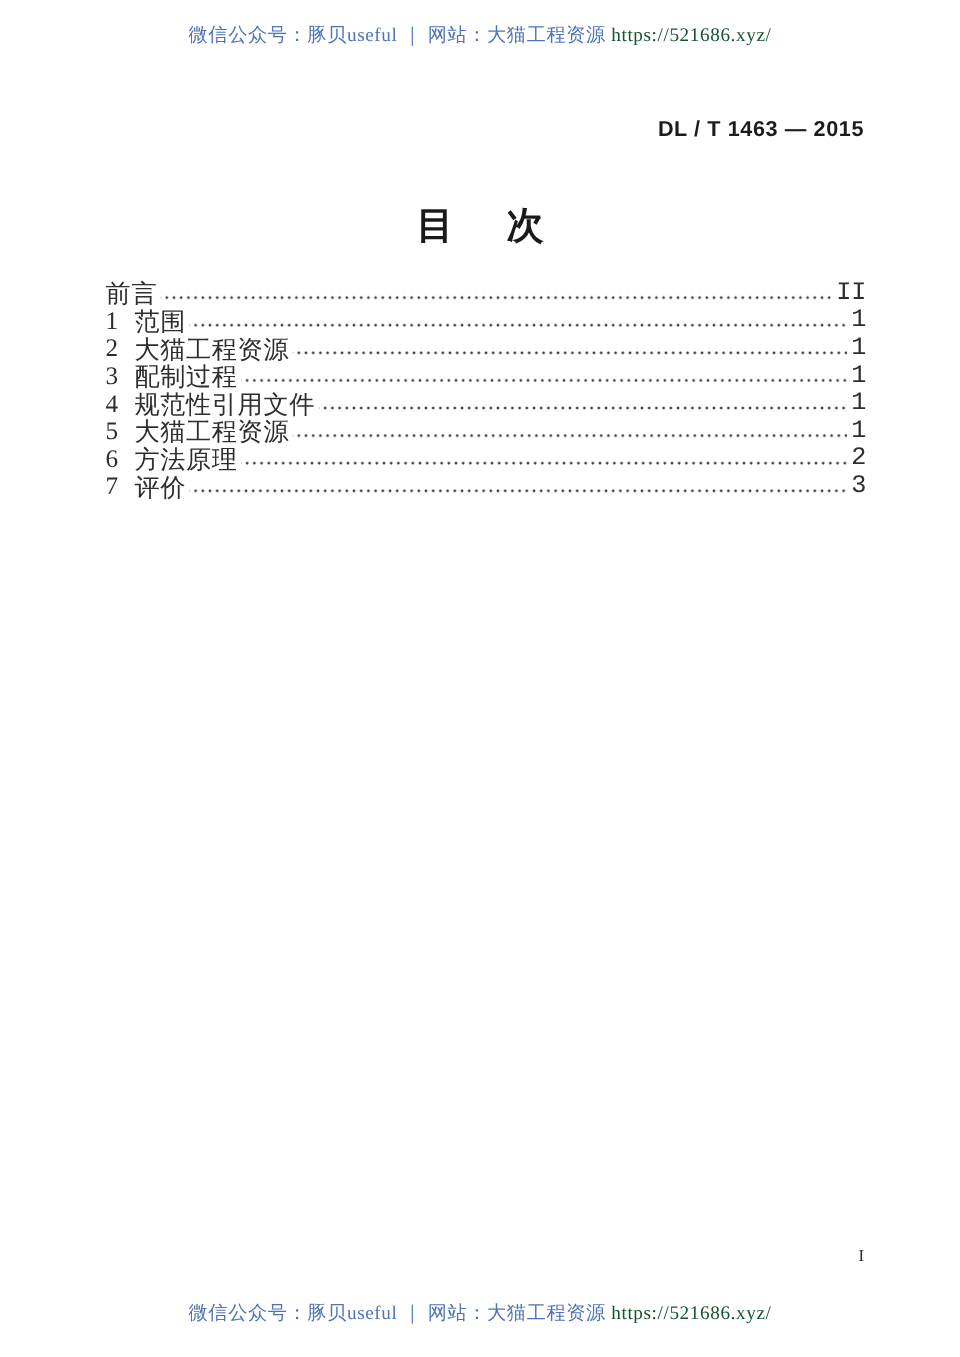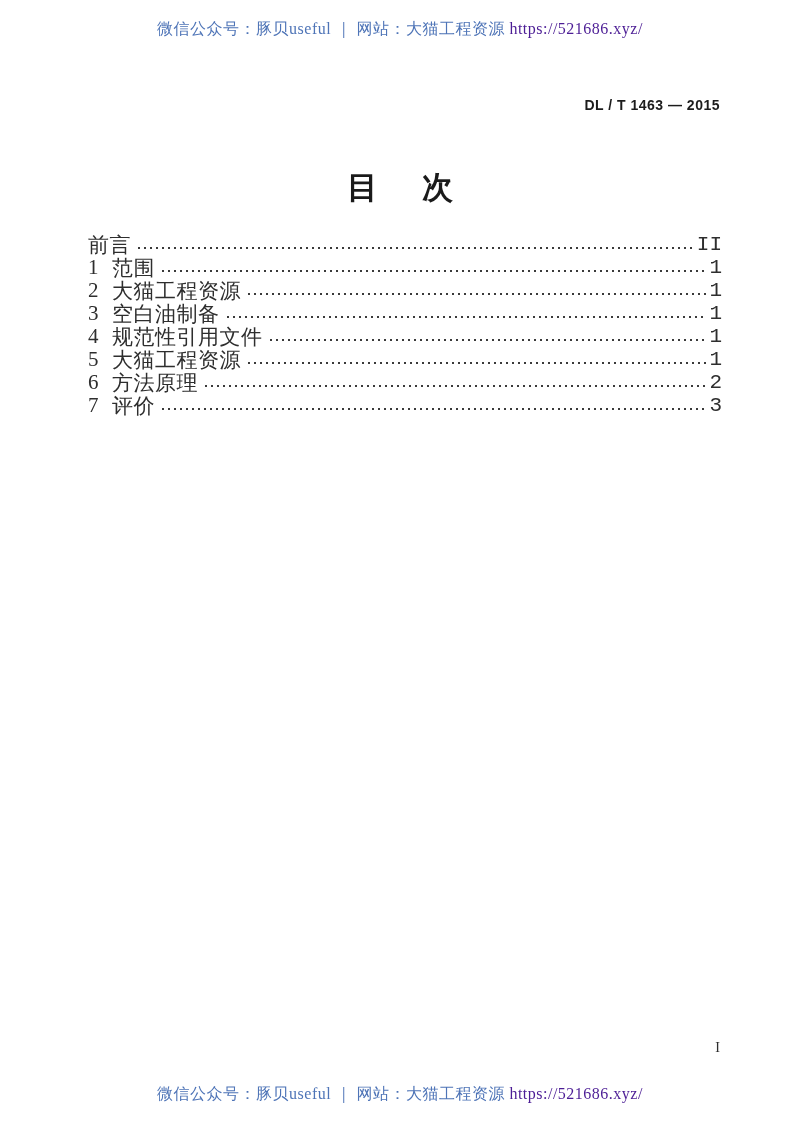--- a/index.html
+++ b/index.html
@@ -23,30 +23,30 @@
     right: 0;
     text-align: center;
     font-size: 16px;
     letter-spacing: 0.5px;
     color: #4e74b7;
     font-family: "Liberation Serif", "DejaVu Serif", serif;
     white-space: nowrap;
   }
   .banner-top { top: 19px; }
   .banner-bottom { top: 1084px; }
-  .banner .url { color: #4c1d95; text-decoration: none; }
+  .banner .url { color: #14532d; text-decoration: none; }
 
   
   .doc-code {
     position: absolute;
     top: 97px;
     right: 80px;
     font-family: "Liberation Sans", "DejaVu Sans", sans-serif;
     font-weight: bold;
-    font-size: 14px;
+    font-size: 18px;
     color: #1c1c1c;
     letter-spacing: 0.5px;
     margin-left: 24px;
   }
 
   
   .toc-title {
     position: absolute;
     top: 167px;
     left: 0;
@@ -144,21 +144,21 @@
 
     <div class="toc-row">
       <span class="toc-num">2</span>
       <span class="toc-label">大猫工程资源</span>
       <span class="toc-dots"></span>
       <span class="toc-page">1</span>
     </div>
 
     <div class="toc-row">
       <span class="toc-num">3</span>
-      <span class="toc-label">空白油制备</span>
+      <span class="toc-label">配制过程</span>
       <span class="toc-dots"></span>
       <span class="toc-page">1</span>
     </div>
 
     <div class="toc-row">
       <span class="toc-num">4</span>
       <span class="toc-label">规范性引用文件</span>
       <span class="toc-dots"></span>
       <span class="toc-page">1</span>
     </div>

